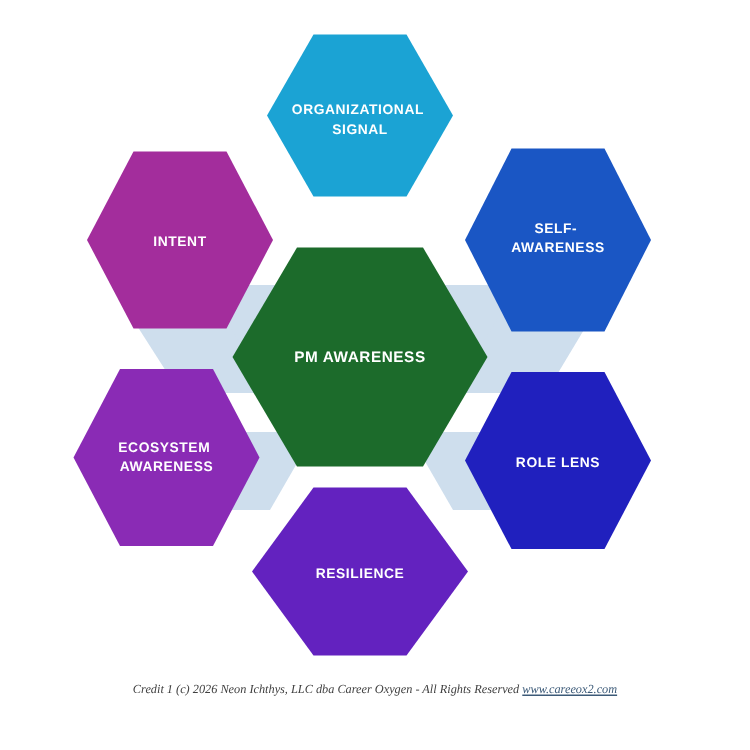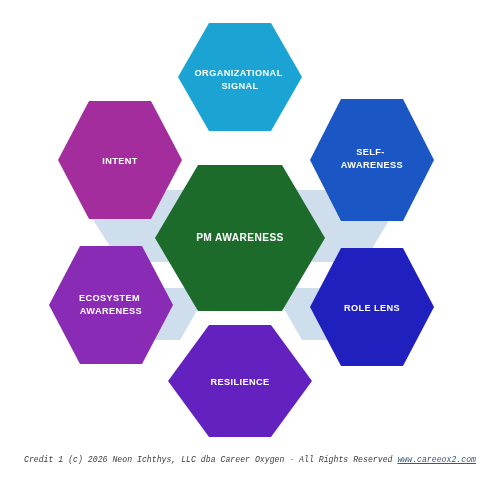--- a/index.html
+++ b/index.html
@@ -35,21 +35,21 @@
     letter-spacing: 0.4px;
   }
   .hex-label-sm { font-size: 9.2px; }
   .hex-label-center { font-size: 10.2px; }
   .footer {
     position: absolute;
     left: 0;
     top: 455px;
     width: 500px;
     text-align: center;
-    font-family: Liberation Mono, monospace;
+    font-family: Liberation Serif, serif;
     font-style: italic;
     font-size: 8.2px;
     color: #404040;
     white-space: nowrap;
   }
   .footer-link {
     color: #3c5a78;
     text-decoration: underline;
     font-style: italic;
   }

